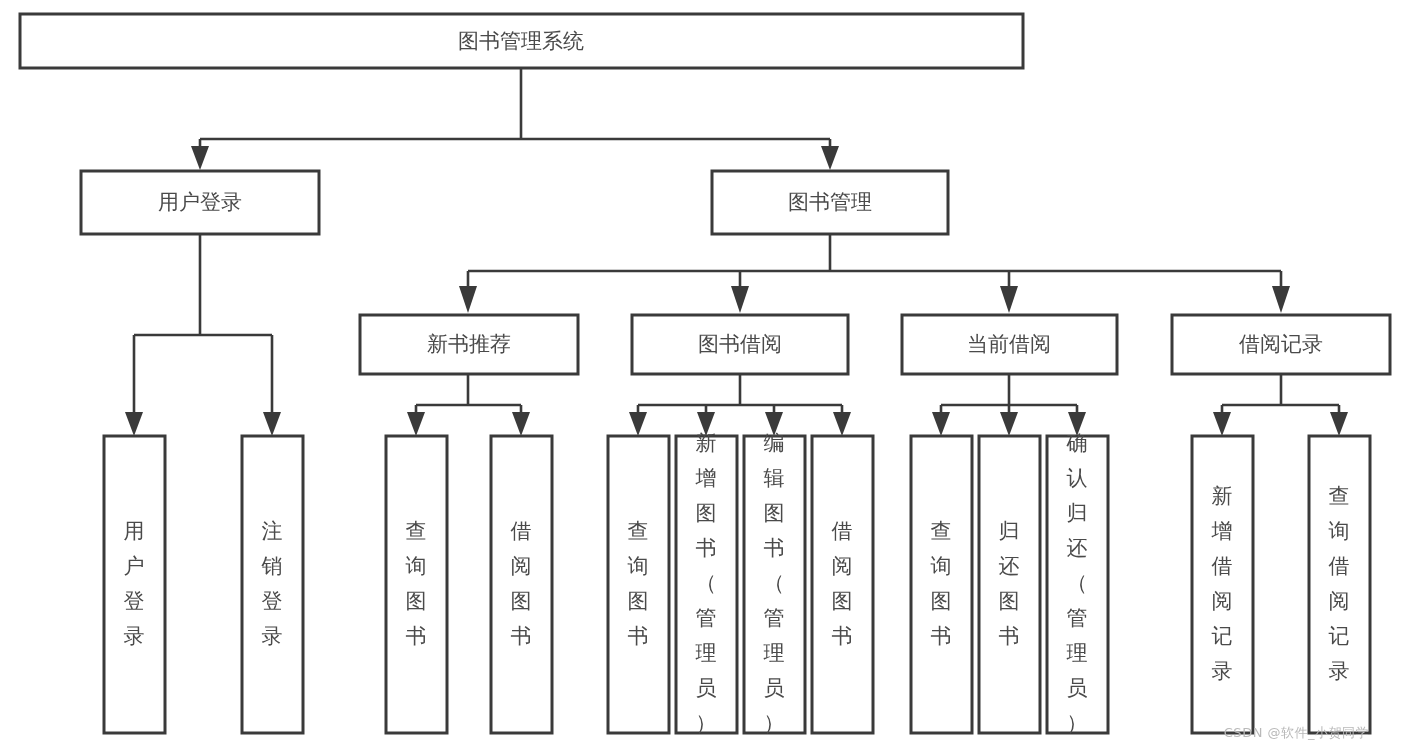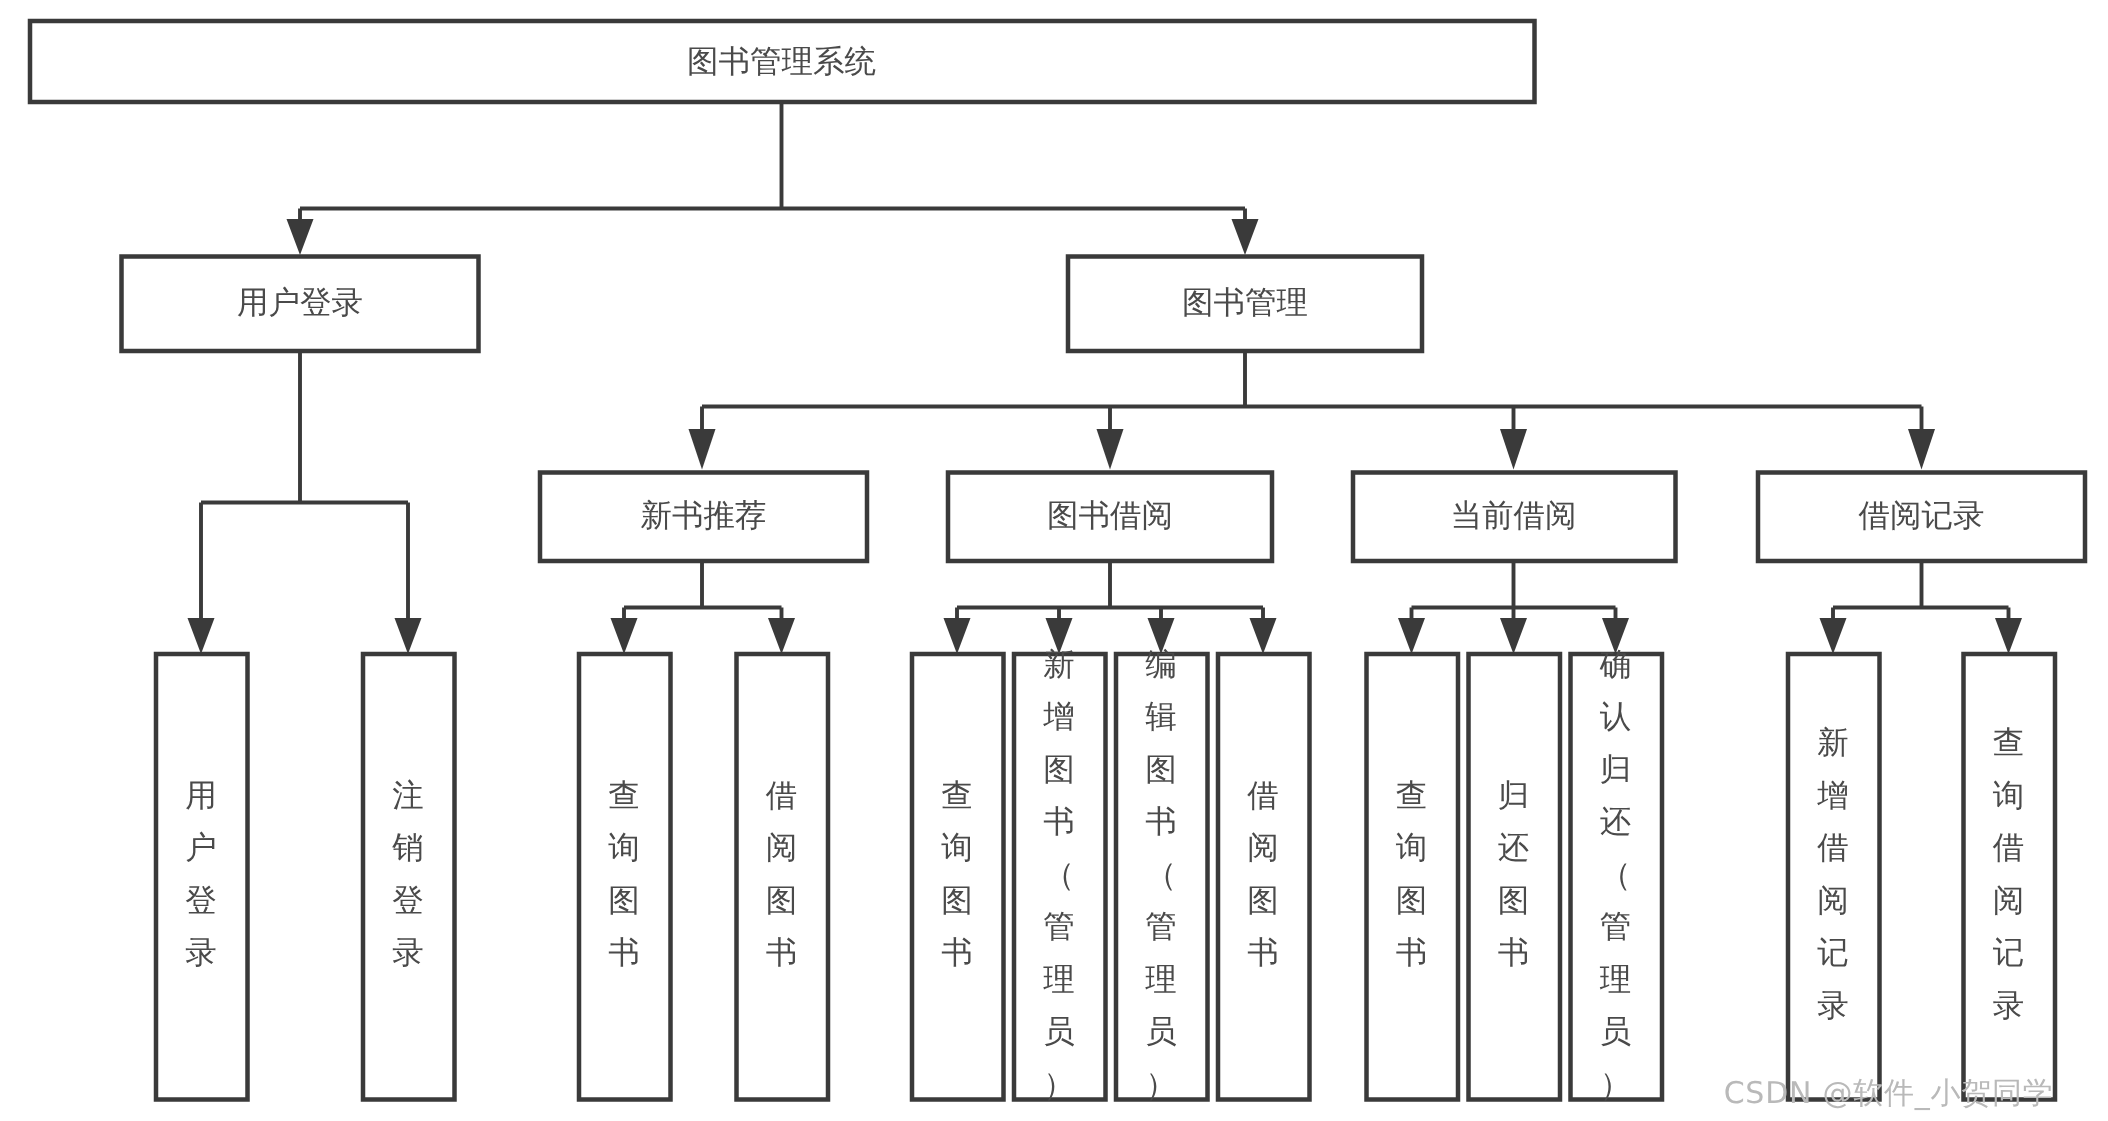--- a/index.html
+++ b/index.html
@@ -52,21 +52,21 @@
     font-family: "DejaVu Sans", "Liberation Sans", sans-serif;
     font-size: 21px;
     fill: #4a4a4a;
     text-anchor: middle;
   }
   .watermark {
     position: absolute;
     right: 8px;
     bottom: 5px;
     font-family: "DejaVu Sans", "Liberation Sans", sans-serif;
-    font-size: 20px;
+    font-size: 13px;
     color: #b9b9b9;
     white-space: nowrap;
     letter-spacing: 0.5px;
     pointer-events: none;
   }
 </style>
 </head>
 <body>
 
 <div id="diagram-root">

